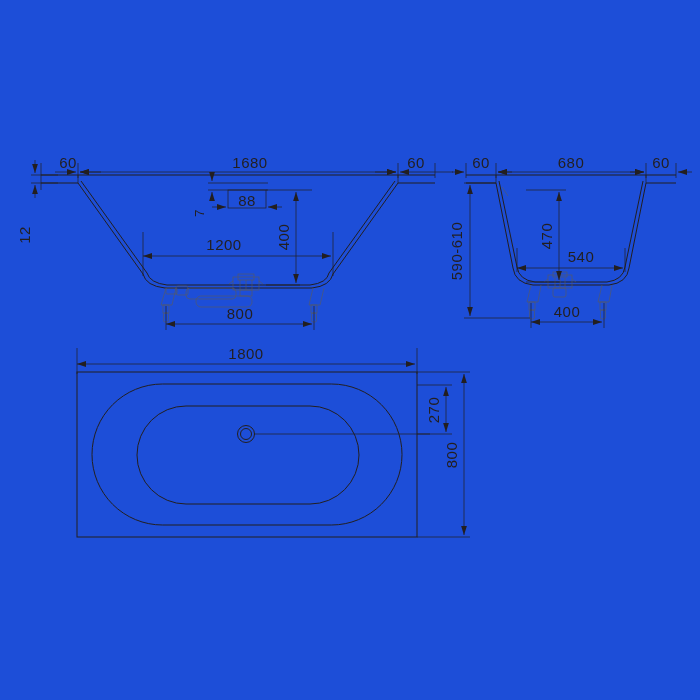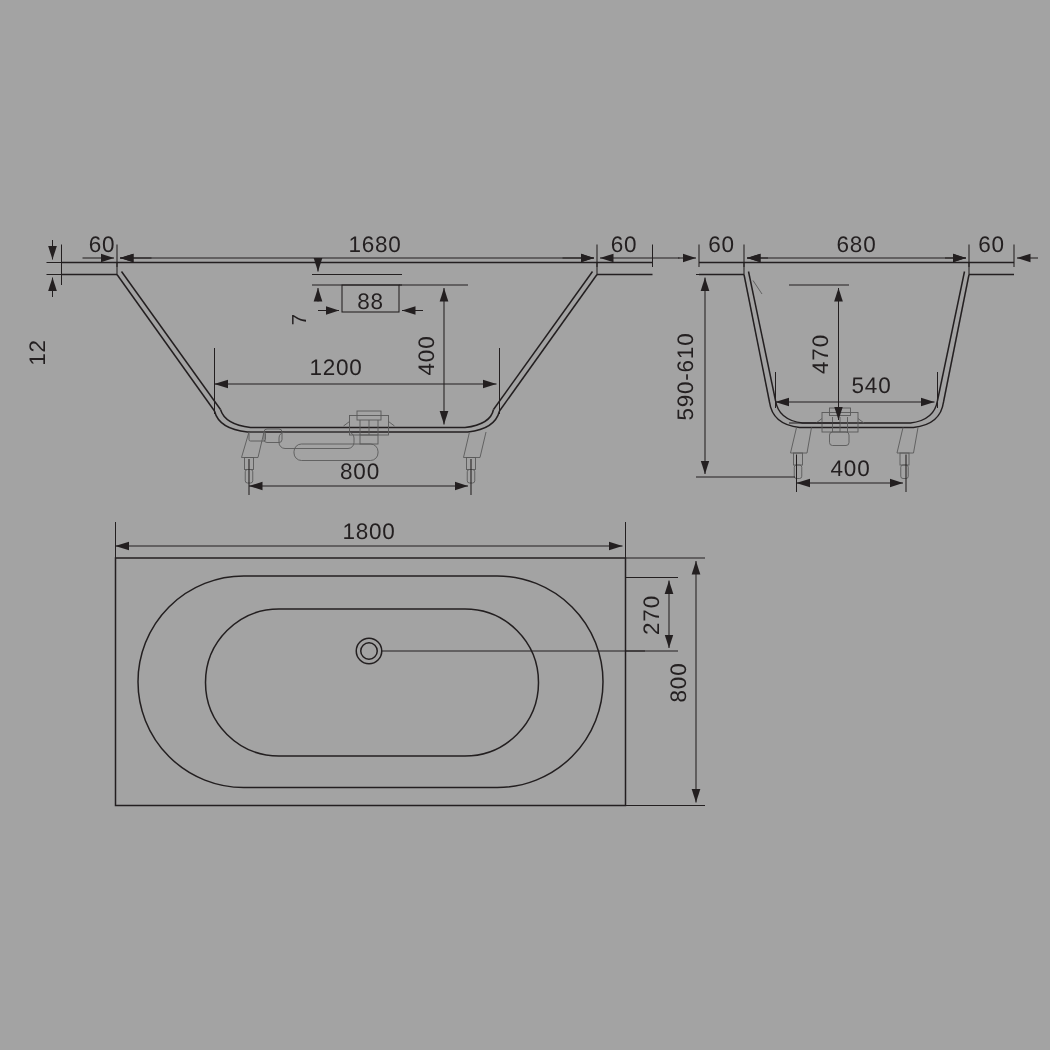--- a/index.html
+++ b/index.html
@@ -10,21 +10,21 @@
   body {
     width: 700px;
     height: 700px;
     font-family: "Liberation Sans", sans-serif;
     overflow: hidden;
   }
   #drawing-root {
     position: relative;
     width: 700px;
     height: 700px;
-    background: #a3a3a3;
+    background: #1d4ed8;
   }
   svg#tech-drawing {
     display: block;
     width: 700px;
     height: 700px;
   }
   .ln-thin {
     stroke: #231f20;
     fill: none;
     stroke-width: 0.7;

